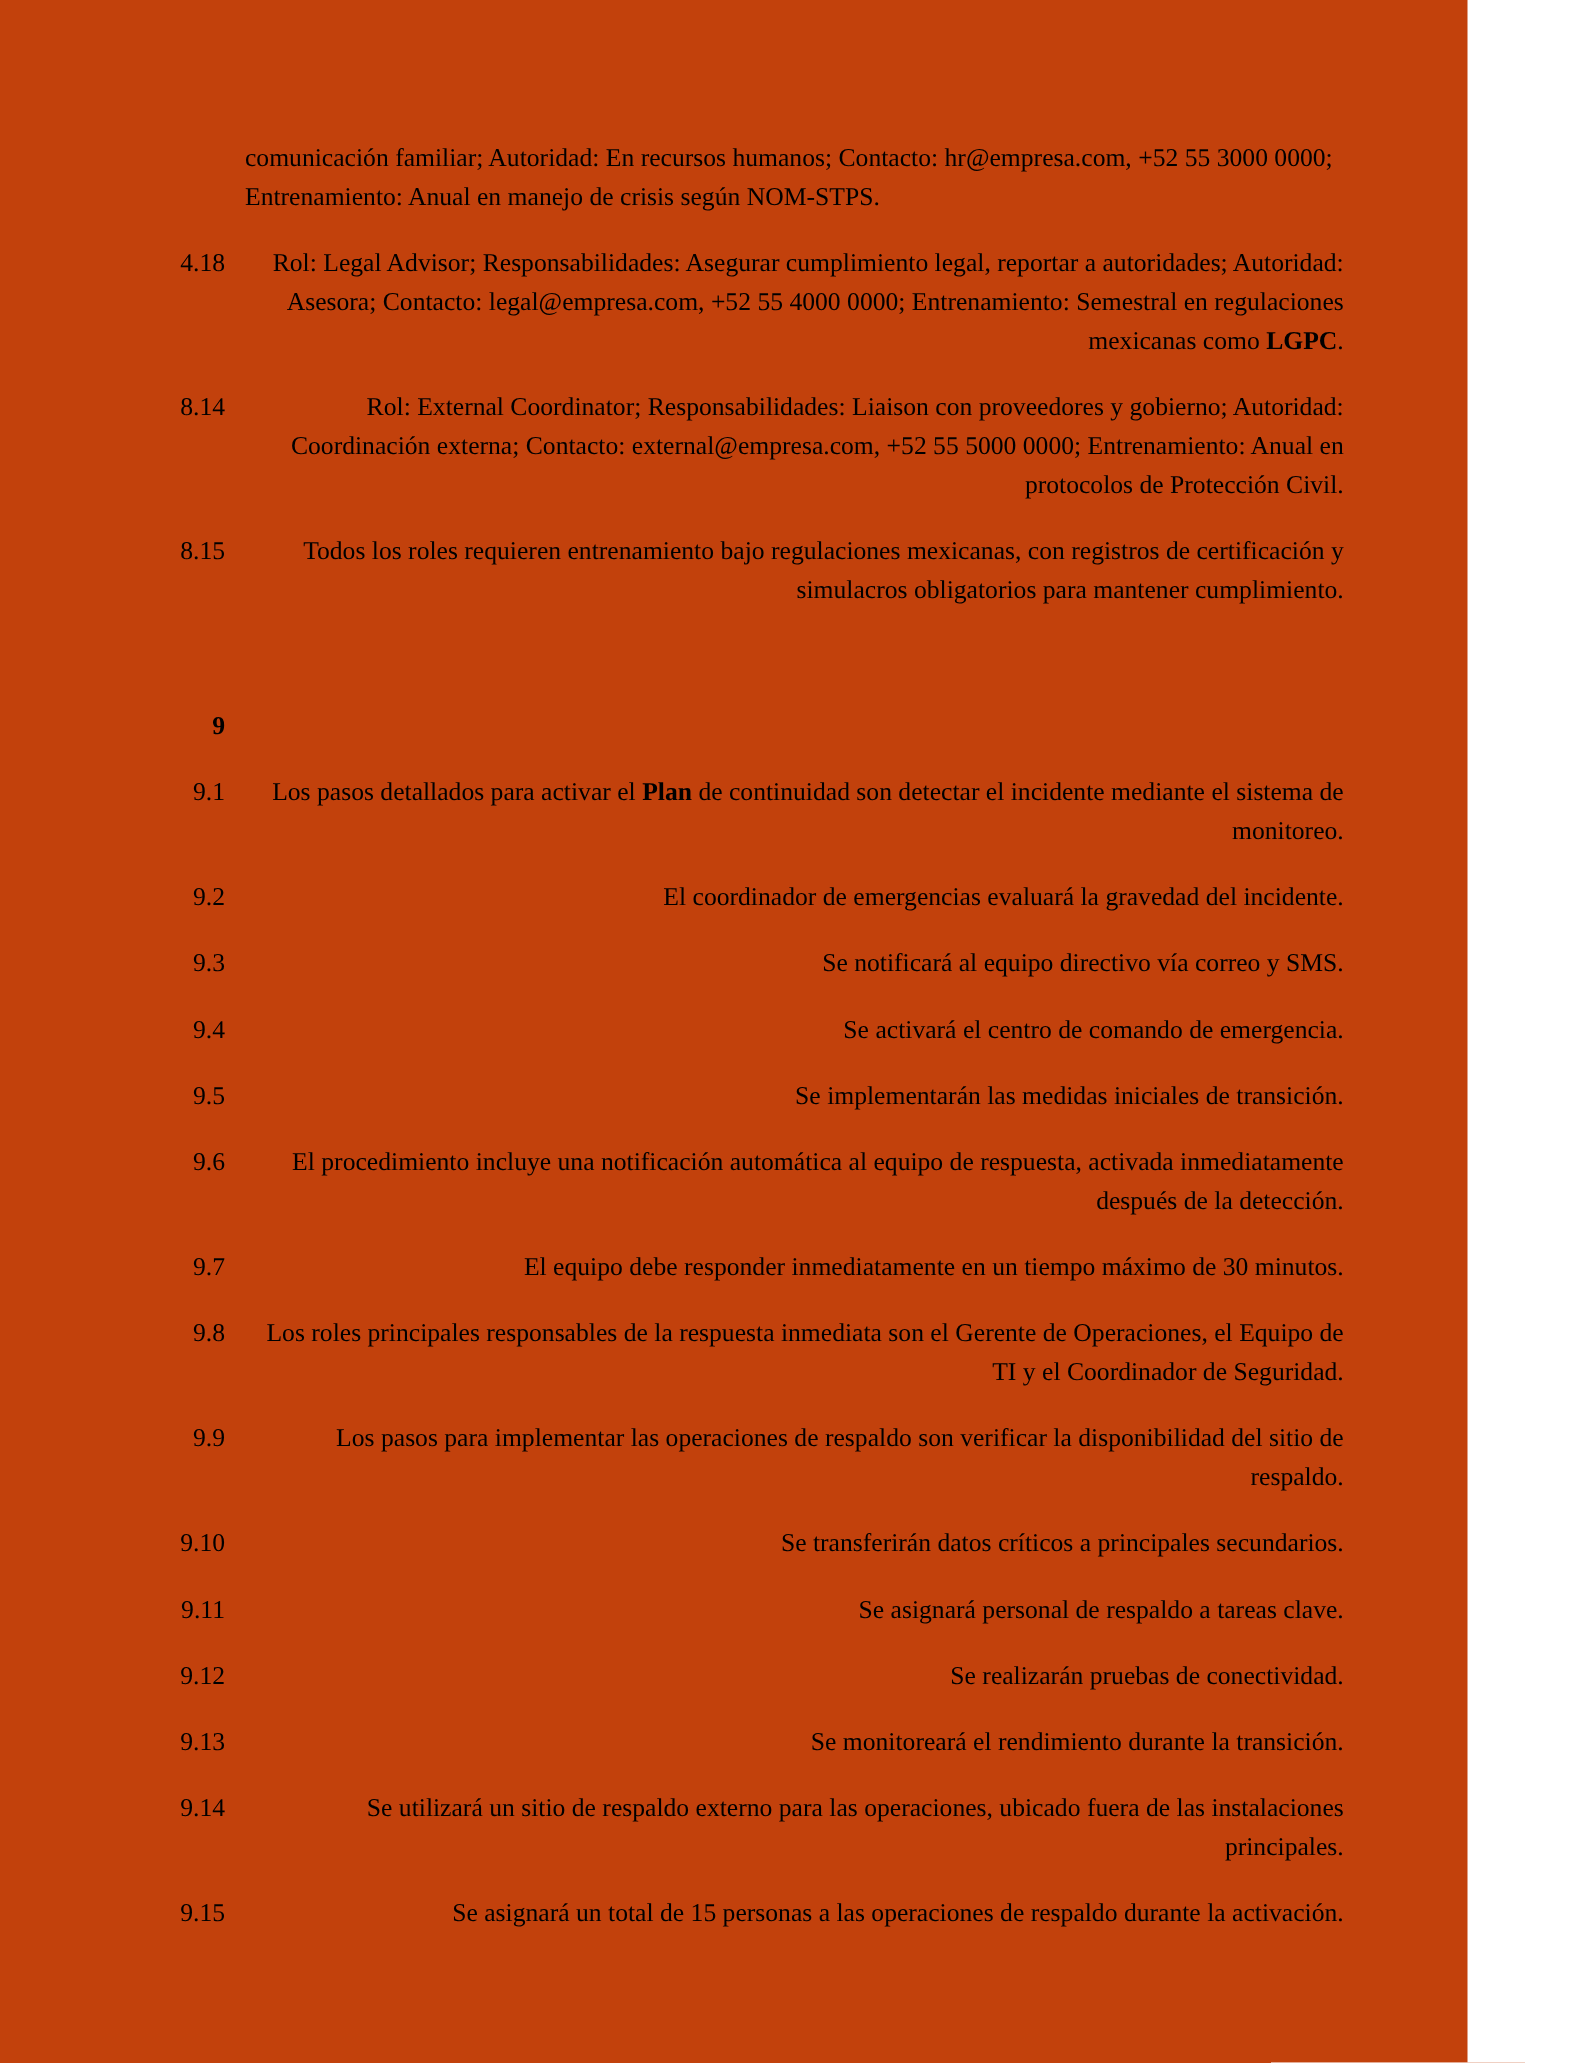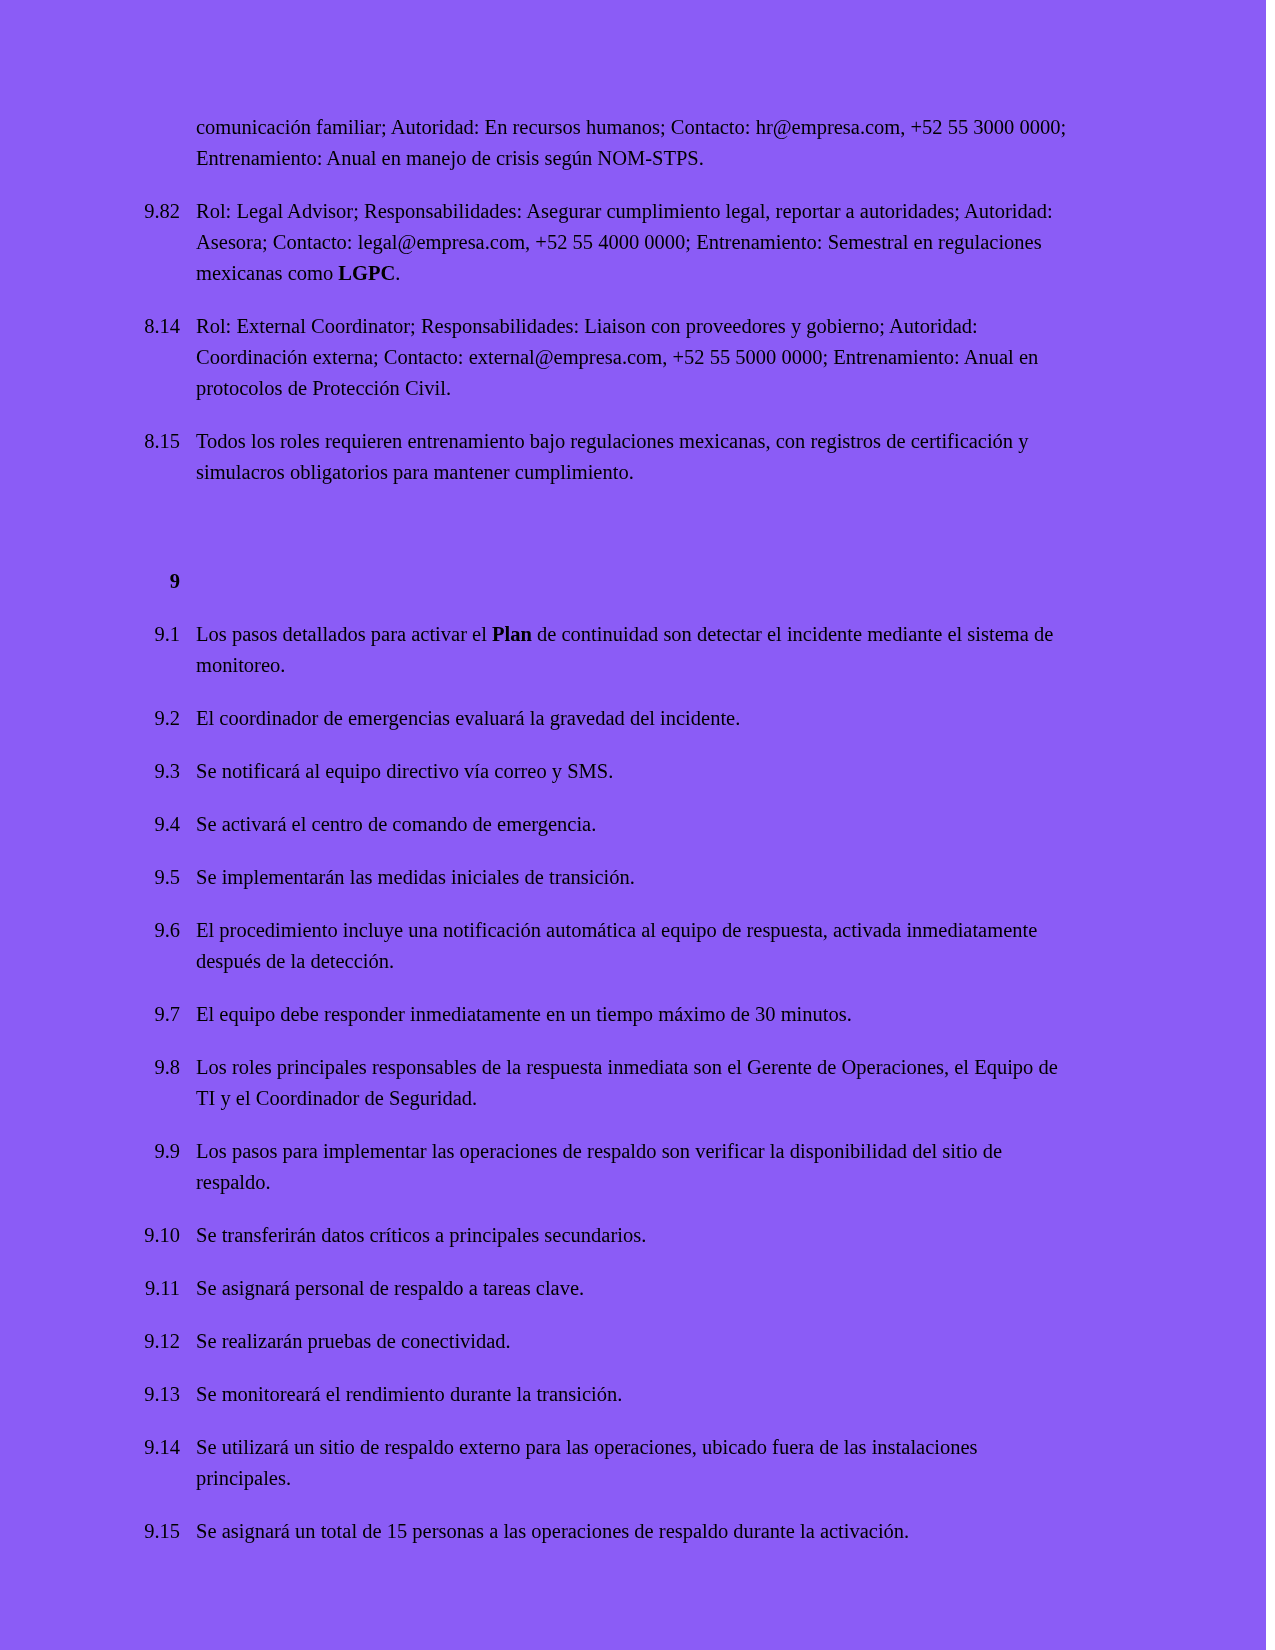--- a/index.html
+++ b/index.html
@@ -6,23 +6,23 @@
     margin: 0;
     padding: 0;
     background: #ffffff;
   }
   body {
     font-family: "Liberation Serif", "DejaVu Serif", serif;
     color: #000000;
   }
   .page {
     position: relative;
-    width: 1266px;
+    width: 1174px;
     height: 1650px;
-    background: #8b5cf6;
+    background: #c2410c;
     box-sizing: border-box;
     padding: 112px 200px 0 135px;
     overflow: hidden;
   }
   .doc-body {
     width: 940px;
   }
 
   
   .cont-para {
@@ -46,21 +46,21 @@
     padding-right: 16px;
     box-sizing: border-box;
     font-size: 20.5px;
     line-height: 31px;
     white-space: nowrap;
   }
   .clause-text {
     flex: 1 1 auto;
     font-size: 20.5px;
     line-height: 31px;
-    text-align: left;
+    text-align: right;
   }
 
   
   .section-heading {
     display: flex;
     align-items: flex-start;
     margin: 0 0 22px 0;
     padding-top: 56px;
   }
   .section-heading .sec-number {
@@ -87,21 +87,21 @@
 </style>
 </head>
 <body>
 
 <div class="page">
   <div class="doc-body">
 
     <p class="cont-para">comunicación familiar; Autoridad: En recursos humanos; Contacto: hr@empresa.com, +52 55 3000 0000; Entrenamiento: Anual en manejo de crisis según NOM-STPS.</p>
 
     <div class="clause">
-      <div class="clause-number">9.82</div>
+      <div class="clause-number">4.18</div>
       <div class="clause-text"><span>Rol: Legal Advisor; Responsabilidades: Asegurar cumplimiento legal, reportar a autoridades; Autoridad: Asesora; Contacto: legal@empresa.com, +52 55 4000 0000; Entrenamiento: Semestral en regulaciones mexicanas como </span><b class="emph">LGPC</b><span>.</span></div>
     </div>
 
     <div class="clause">
       <div class="clause-number">8.14</div>
       <div class="clause-text"><span>Rol: External Coordinator; Responsabilidades: Liaison con proveedores y gobierno; Autoridad: Coordinación externa; Contacto: external@empresa.com, +52 55 5000 0000; Entrenamiento: Anual en protocolos de Protección Civil.</span><b class="emph"></b><span></span></div>
     </div>
 
     <div class="clause">
       <div class="clause-number">8.15</div>

